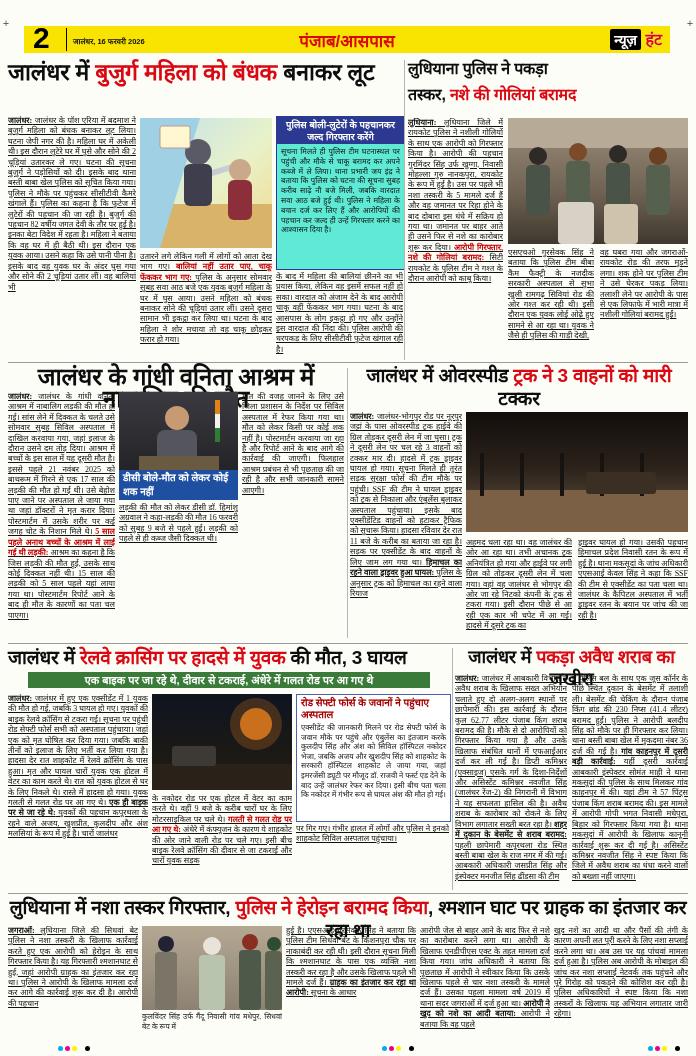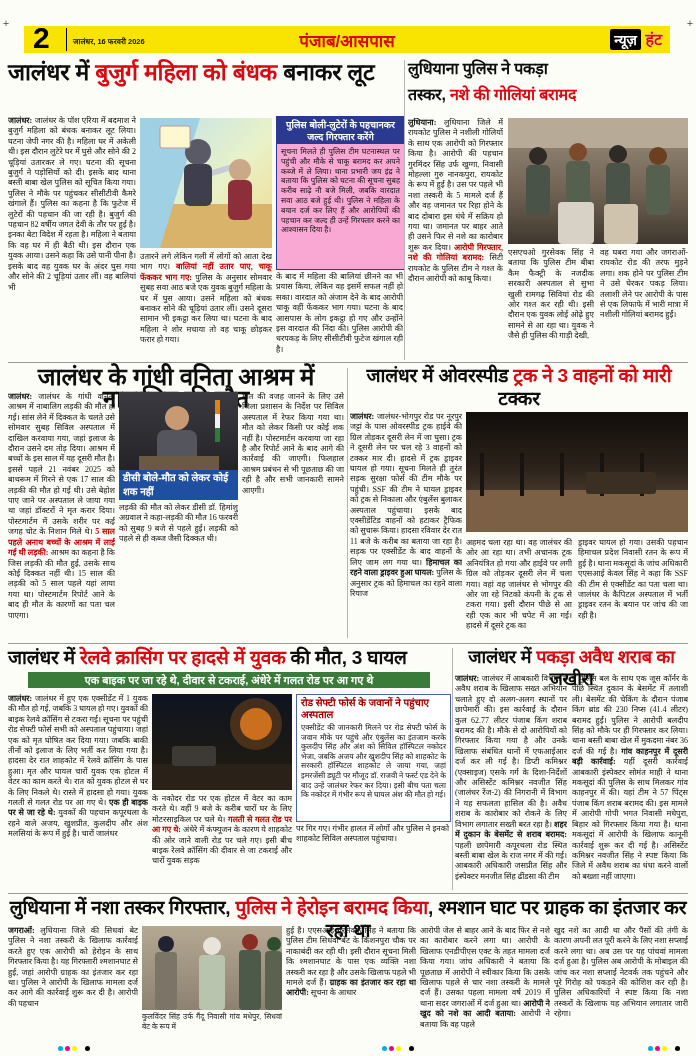--- a/index.html
+++ b/index.html
@@ -18,27 +18,27 @@
   #mh-section{position:absolute;left:0;right:0;top:3px;text-align:center;font-size:17px;font-weight:800;color:var(--red);}
   #mh-logo{position:absolute;right:8px;top:2px;}
   .logo-b{display:inline-block;background:#000;color:#fff;font-size:14px;font-weight:800;padding:1px 4px;border-radius:2px;}
   .logo-r{display:inline-block;color:var(--red);font-size:16px;font-weight:800;text-shadow:0 0 1px #fff;}
   
   .hl{position:absolute;font-weight:800;color:#0d0d0d;letter-spacing:-.2px;}
   .hl .red{color:var(--red);}
   .bar{position:absolute;color:#fff;font-weight:bold;text-align:center;}
   
   .col{position:absolute;font:8px/10.4px "Liberation Serif","DejaVu Serif",serif;
-       text-align:justify;color:var(--ink);overflow:hidden;}
+       text-align:justify;color:var(--ink);overflow:hidden;text-decoration:underline;}
   .dl{font-weight:bold;}
   .ibr{font-weight:bold;color:#c40000;margin-top:24px;}
   .ibk{font-weight:bold;color:#111;}
   .cap{position:absolute;font:7.5px/9.5px "Liberation Serif","DejaVu Serif",serif;color:#222;text-align:justify;overflow:hidden;}
   
-  .nbox{position:absolute;border:1px solid var(--boxblue);background:#f9a8d4;overflow:hidden;}
+  .nbox{position:absolute;border:1px solid var(--boxblue);background:#5eead4;overflow:hidden;}
   .nbox .ttl{background:var(--boxblue);color:#fff;font-size:9.5px;line-height:11.5px;font-weight:bold;text-align:center;padding:2px 3px;}
   .nbox .bd{font:7.7px/9.8px "Liberation Serif","DejaVu Serif",serif;text-align:justify;padding:3px 4px;color:#111;}
   .rsbox{position:absolute;border:1px solid #4a62b0;background:#fff;overflow:hidden;}
   .rsbox .ttl{color:#a40000;font-size:10px;line-height:12px;font-weight:800;padding:2px 4px 1px;}
   .rsbox .bd{font:7.6px/9.6px "Liberation Serif","DejaVu Serif",serif;text-align:justify;padding:1px 4px 3px;color:#111;}
   
   .hline{position:absolute;height:1px;background:#9a9a9a;}
   .vline{position:absolute;width:1px;background:#b5b5b5;}
   
   .ph{position:absolute;overflow:hidden;background:#777;}

